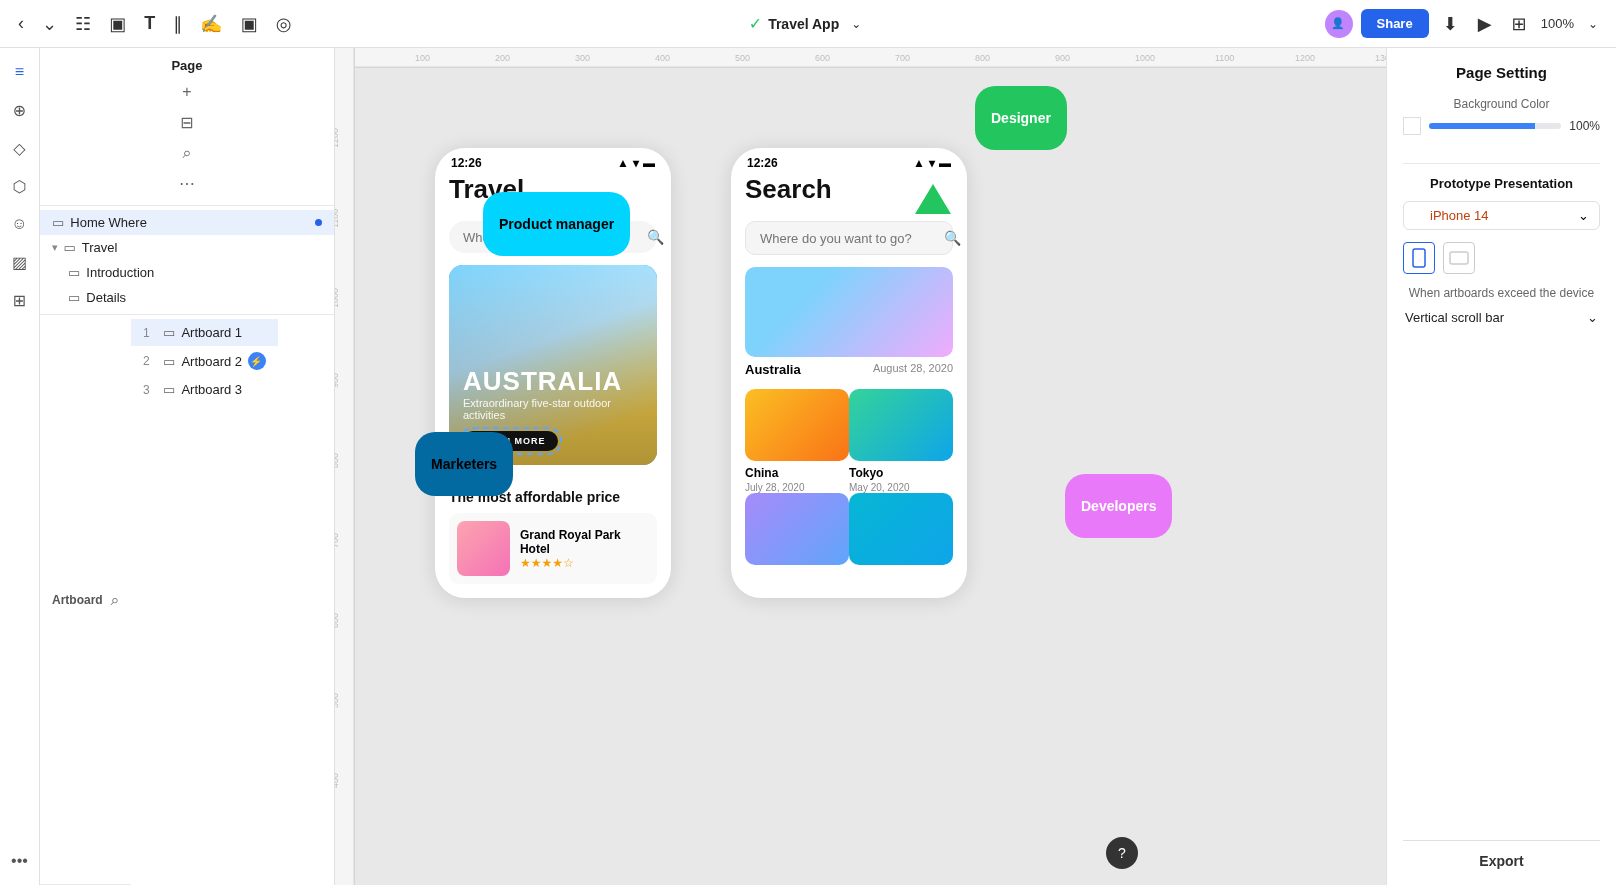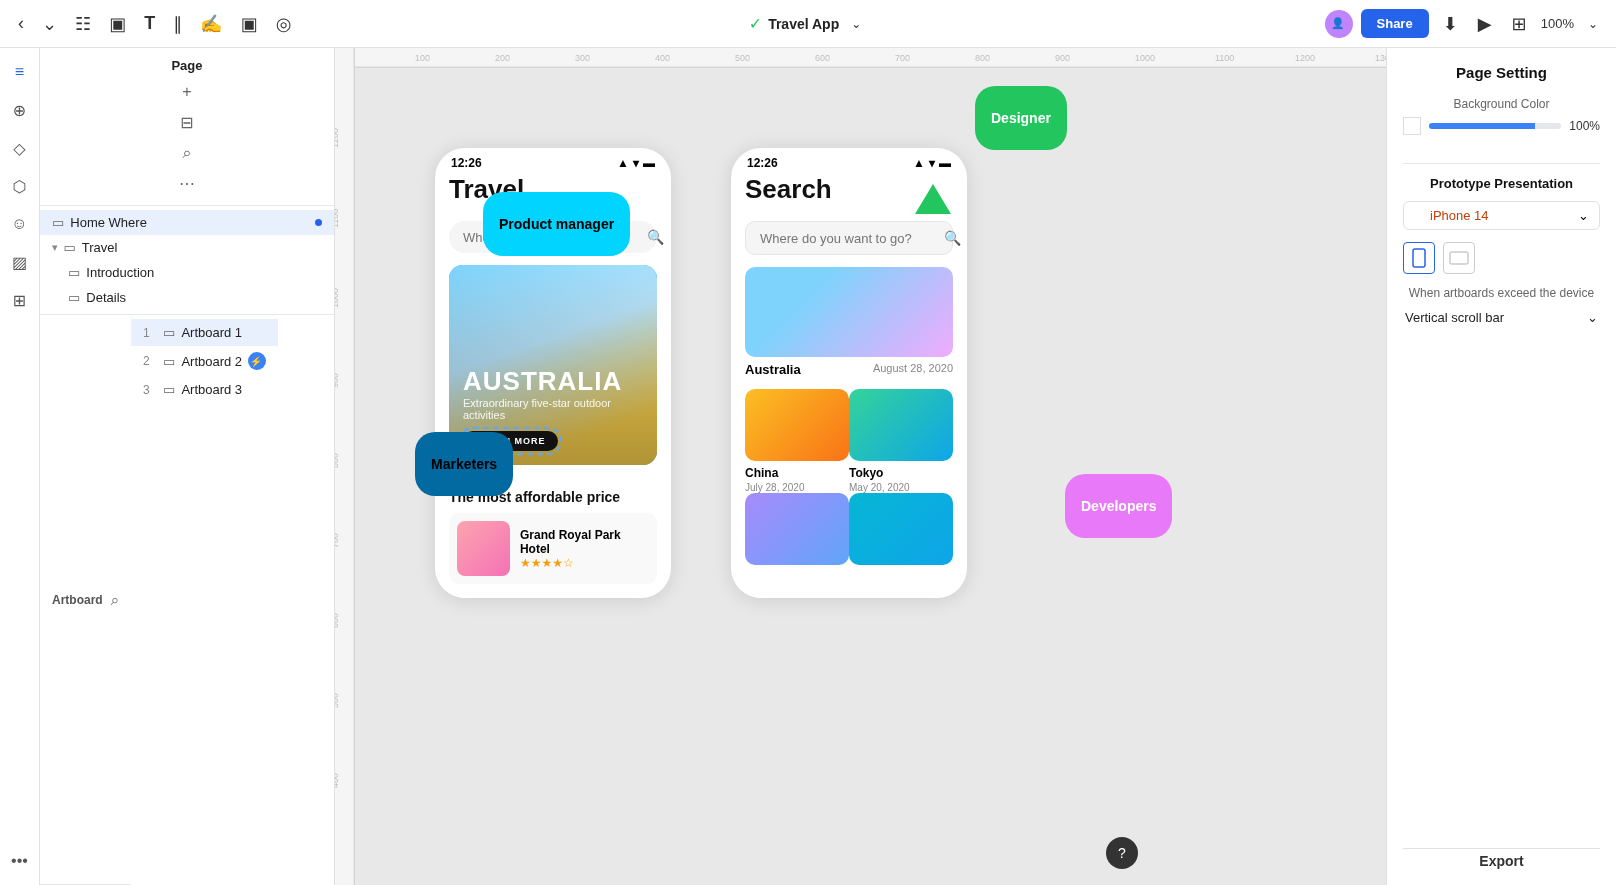--- a/index.html
+++ b/index.html
@@ -509,16 +509,16 @@
     </div>
 
     <div class="exceed-label">When artboards exceed the device</div>
     <div class="exceed-select">
       <span>Vertical scroll bar</span>
       <span>⌄</span>
     </div>
 
     <div style="flex:1;"></div>
 
-    <div style="border-top:1px solid #e0e0e0;padding-top:4px;margin-top:auto;font-size:14px;font-weight:600;color:#333;cursor:pointer;">Export</div>
+    <div style="border-top:1px solid #e0e0e0;padding-top:12px;margin-top:auto;font-size:14px;font-weight:600;color:#333;cursor:pointer;">Export</div>
   </div>
 
 </div>
 
 </body></html>

